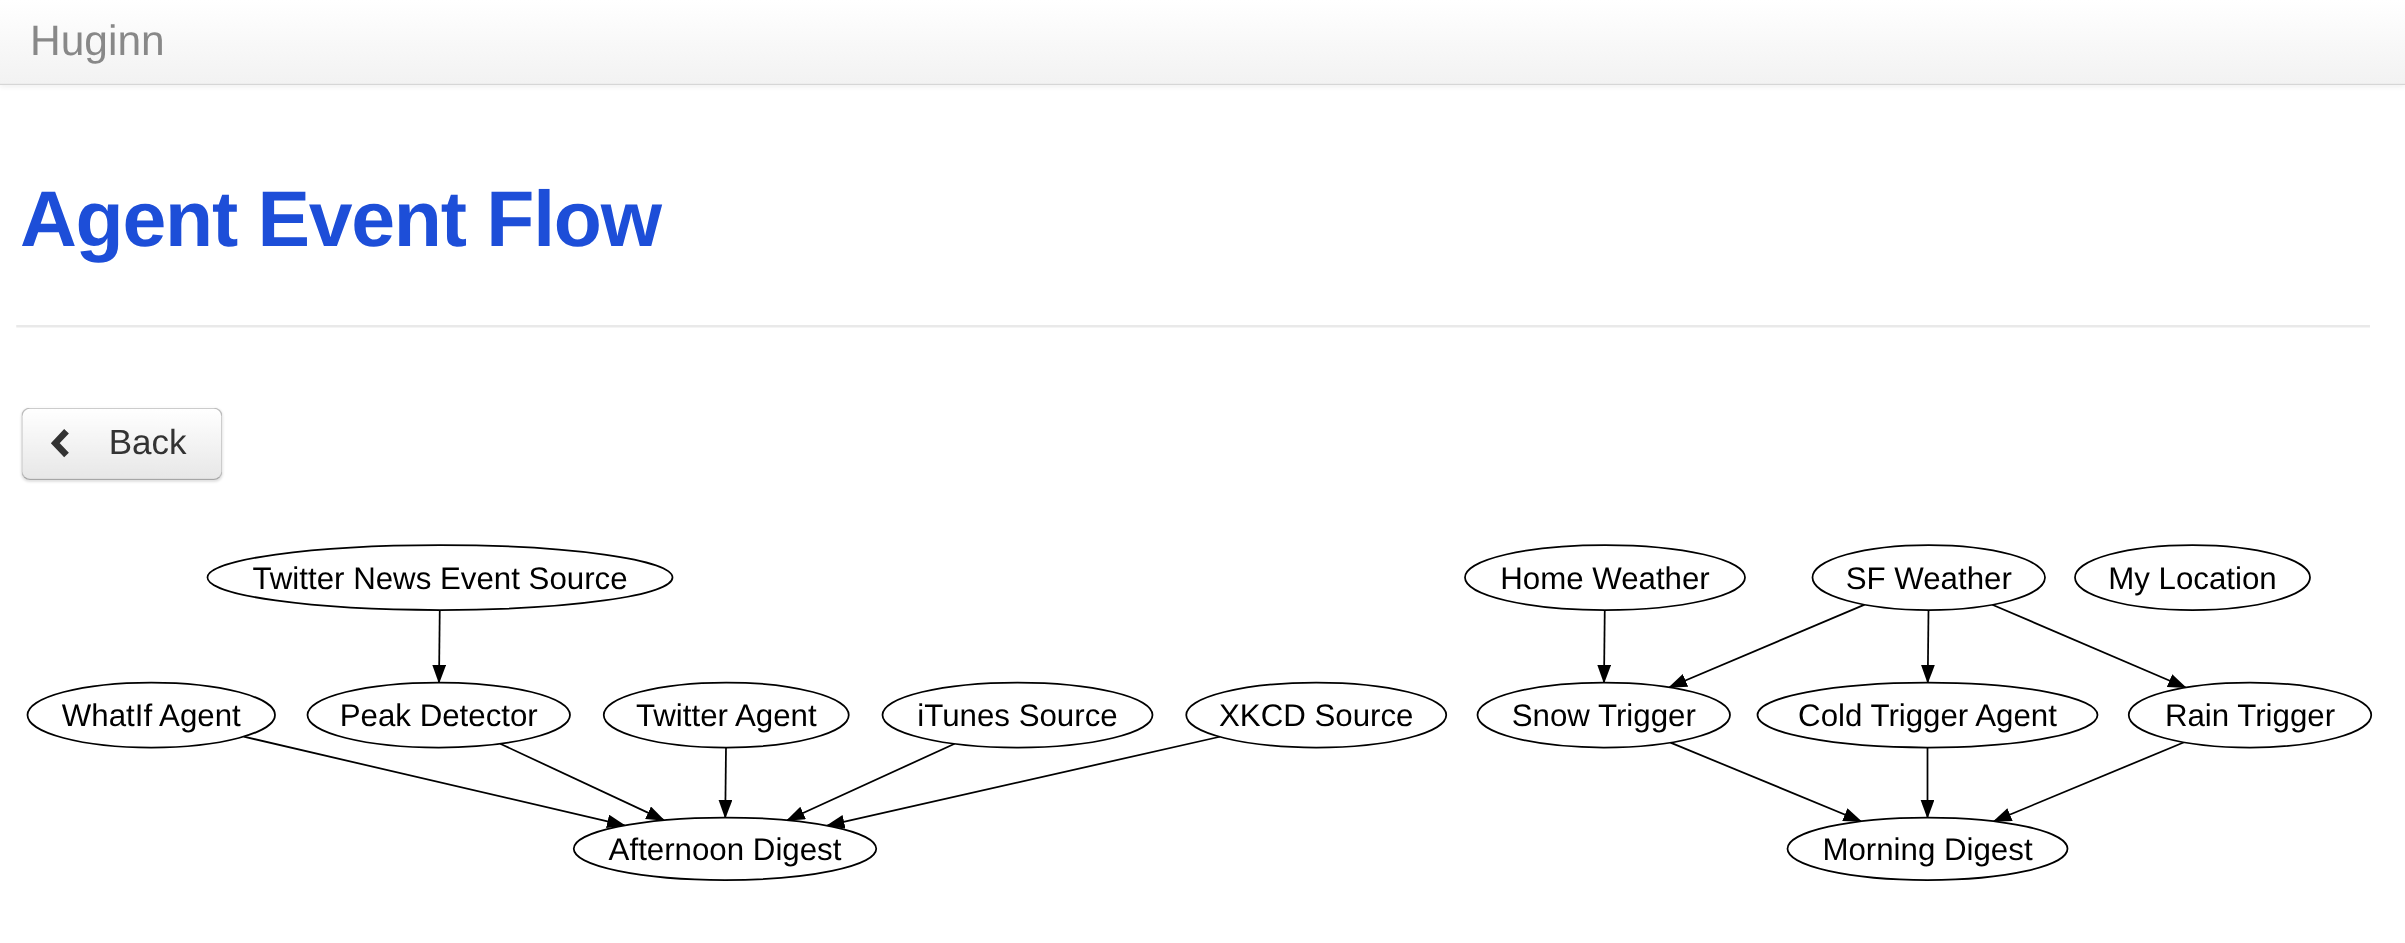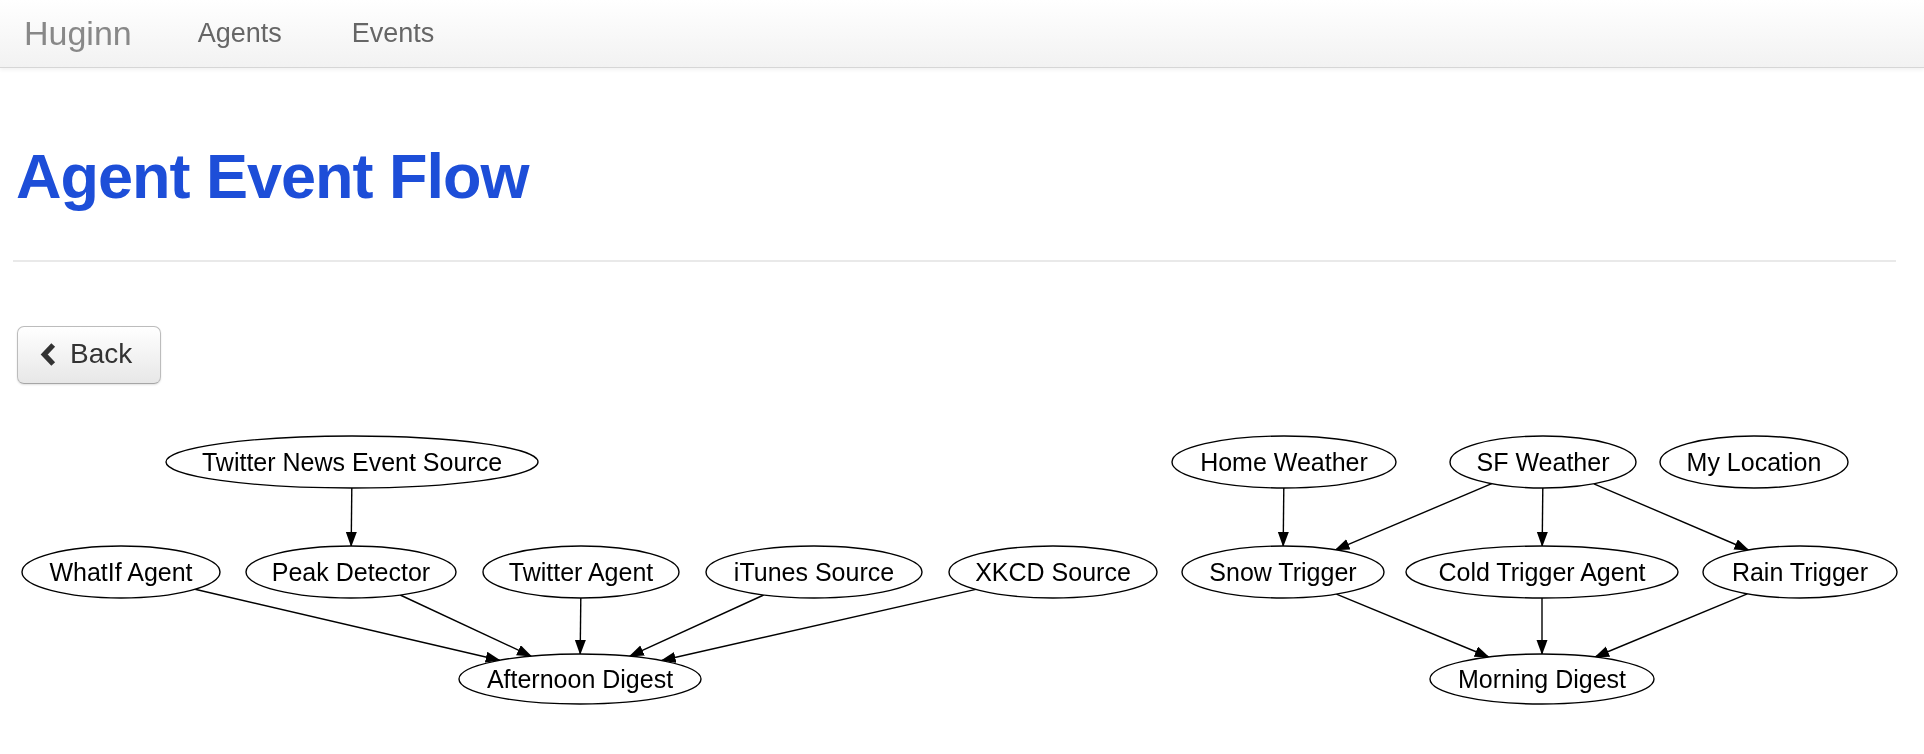--- a/index.html
+++ b/index.html
@@ -54,21 +54,21 @@
   
   .page-title {
     font-size:63px; line-height:72px; font-weight:bold; color:#1d4ed8;
     margin:72px 0 0 16px; letter-spacing:-1px;
   }
   .title-divider {
     border:none; border-top:2px solid #e9e9e9;
     margin:48px 28px 0 13px;
   }
   .btn-back {
-    display:inline-flex; align-items:center; gap:13px;
+    display:inline-flex; align-items:center; gap:30px;
     margin:64px 0 0 17px;
     padding:11px 28px 13px 22px;
     font-family:"Liberation Sans", sans-serif;
     font-size:28px; color:#333333;
     background:linear-gradient(to bottom,#ffffff,#e7e7e7);
     border:1px solid #bcbcbc; border-bottom-color:#a6a6a6;
     border-radius:7px;
     box-shadow:inset 0 1px 0 rgba(255,255,255,.3), 0 1px 2px rgba(0,0,0,.12);
     cursor:pointer;
   }
@@ -85,24 +85,20 @@
   .edge { stroke:#000000; stroke-width:1.4; }
 </style>
 </head>
 <body>
 
 
 
 
 <div class="navbar">
   <a class="brand" href="#">Huginn</a>
-  <div class="nav-left-links">
-    <a class="nav-link" href="#">Agents</a>
-    <a class="nav-link" href="#">Events</a>
-  </div>
 </div>
 
 
 <h1 class="page-title">Agent Event Flow</h1>
 <hr class="title-divider">
 
 
 <button class="btn-back">
   <span>
     <svg width="17" height="27" viewBox="0 0 18 27">

